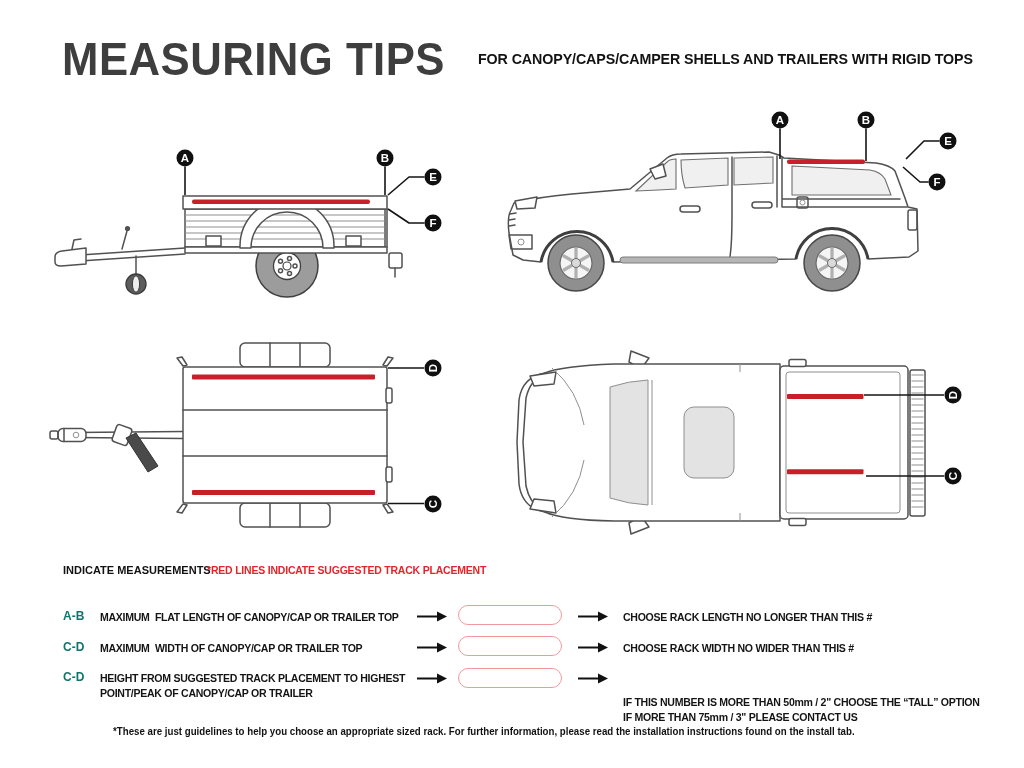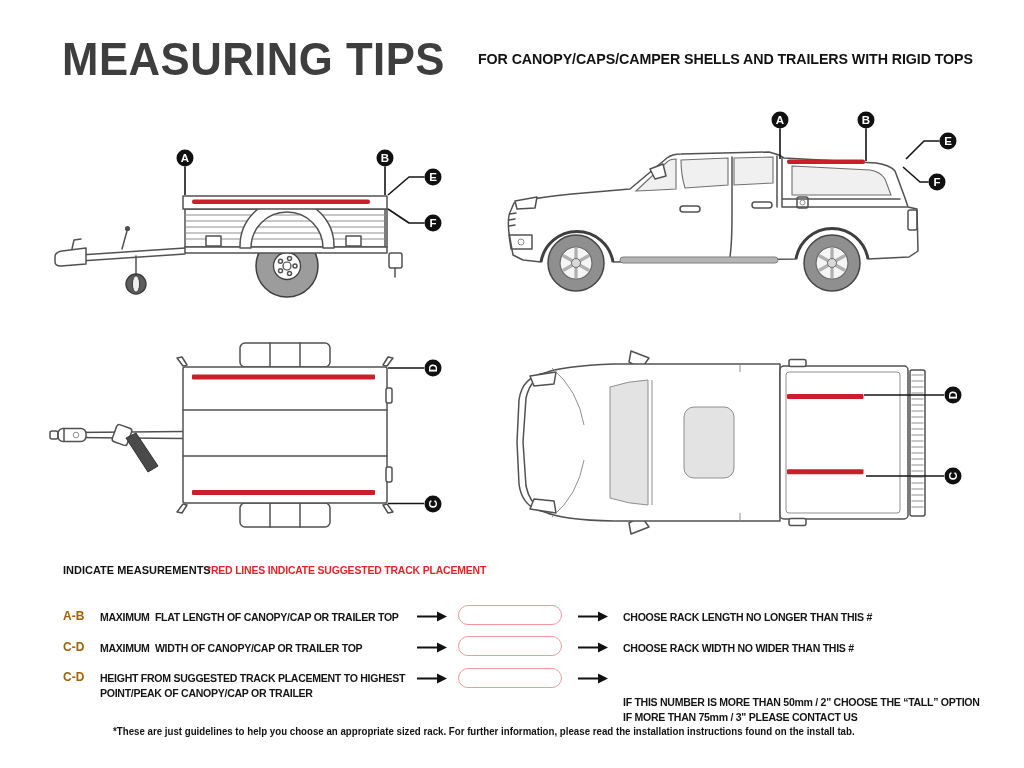--- a/index.html
+++ b/index.html
@@ -11,21 +11,21 @@
   .title{
     font-size:47px;font-weight:700;color:#3e3e3e;line-height:46px;
     letter-spacing:.5px;white-space:nowrap;transform:scaleX(.93);transform-origin:left top;
   }
   .subtitle{
     font-size:15px;font-weight:700;color:#121212;line-height:16px;
     letter-spacing:-.1px;white-space:nowrap;transform:scaleX(.95);transform-origin:left top;
   }
   .legend-black{font-size:11px;font-weight:700;color:#121212;white-space:pre;}
   .legend-red{font-size:10.8px;font-weight:700;color:#e8222a;white-space:pre;letter-spacing:-.2px;transform:scaleX(.97);transform-origin:left top;}
-  .rowkey{font-size:12px;font-weight:700;color:#a16207;white-space:pre;}
+  .rowkey{font-size:12px;font-weight:700;color:#0f766e;white-space:pre;}
   .rowtext{
     font-size:11px;font-weight:700;color:#141414;white-space:pre;line-height:15px;
     letter-spacing:-.3px;transform:scaleX(.96);transform-origin:left top;
   }
   .oval{
     width:104px;height:20px;border:1.6px solid #f09a9e;border-radius:12px;background:#fff;box-sizing:border-box;
   }
   .footnote{
     font-size:10px;font-weight:700;color:#121212;white-space:nowrap;
     letter-spacing:0;transform:scaleX(.97);transform-origin:left top;

